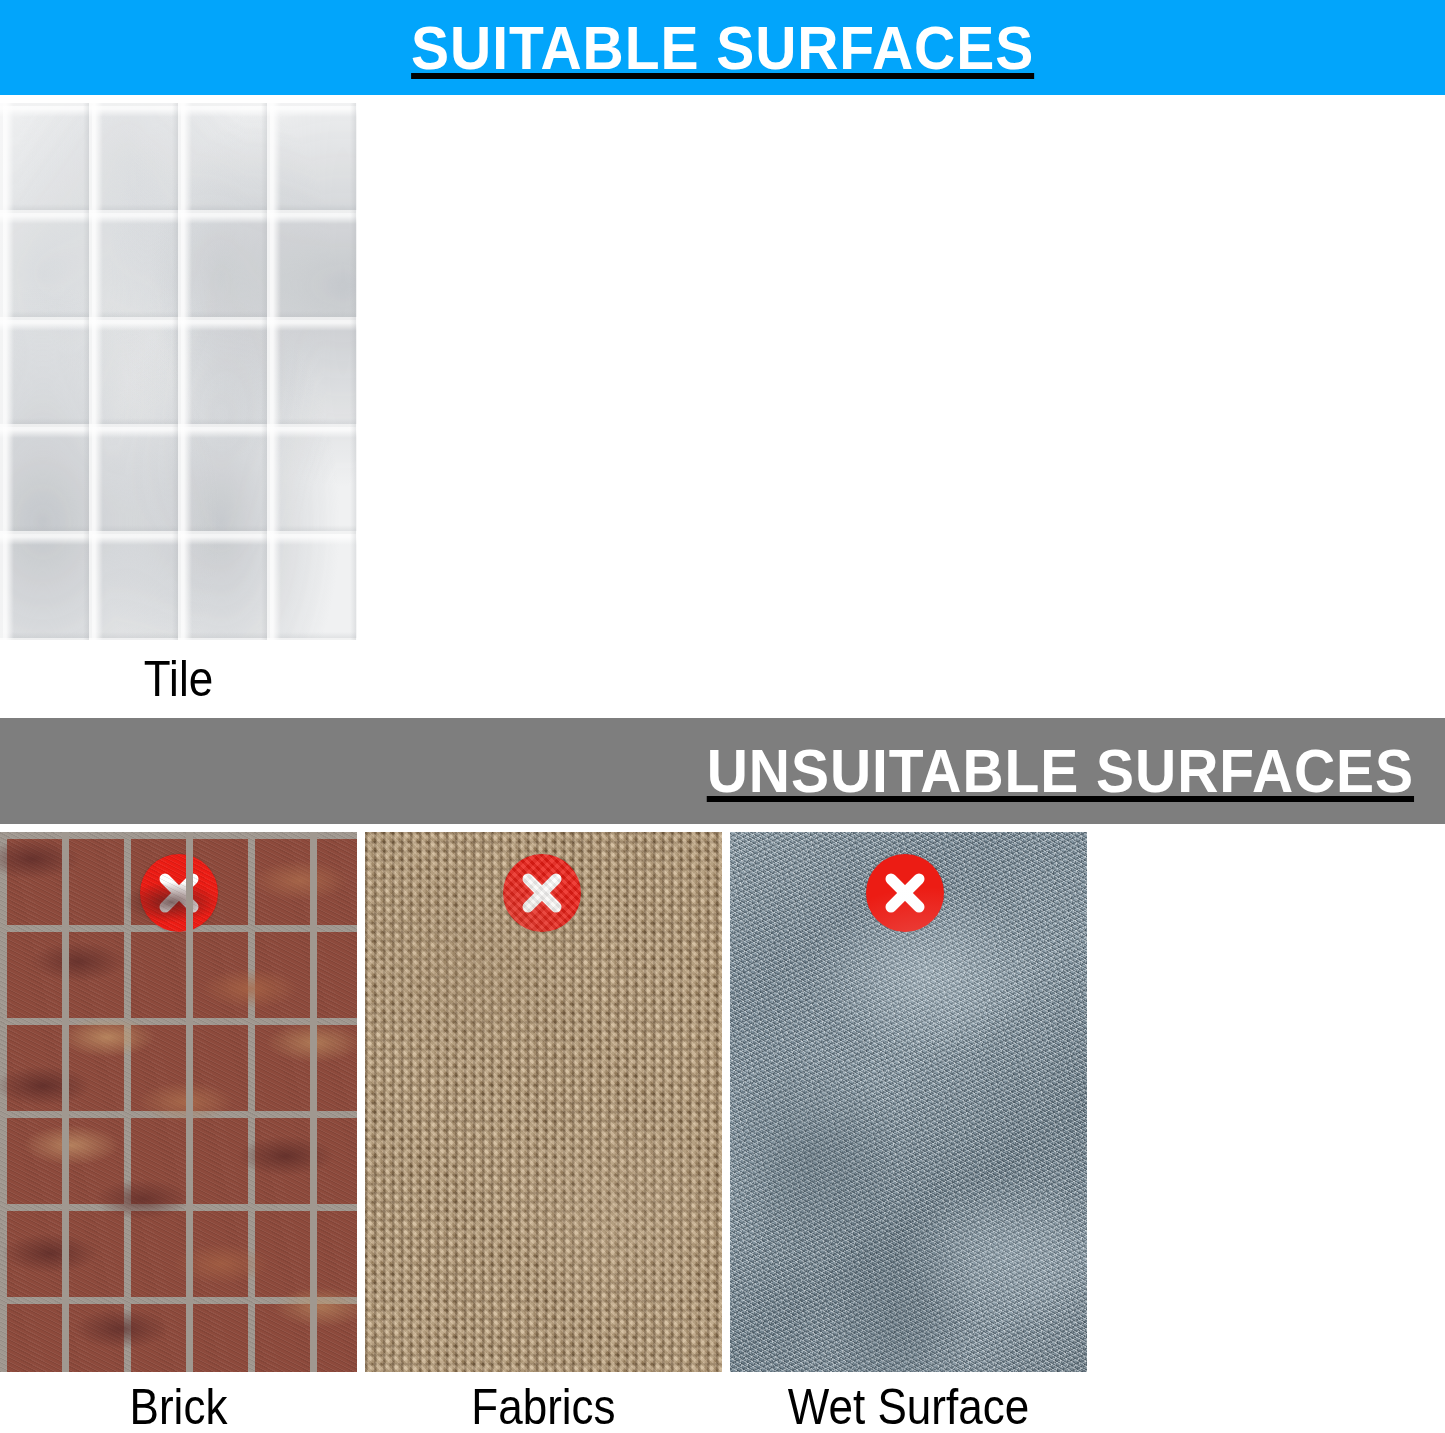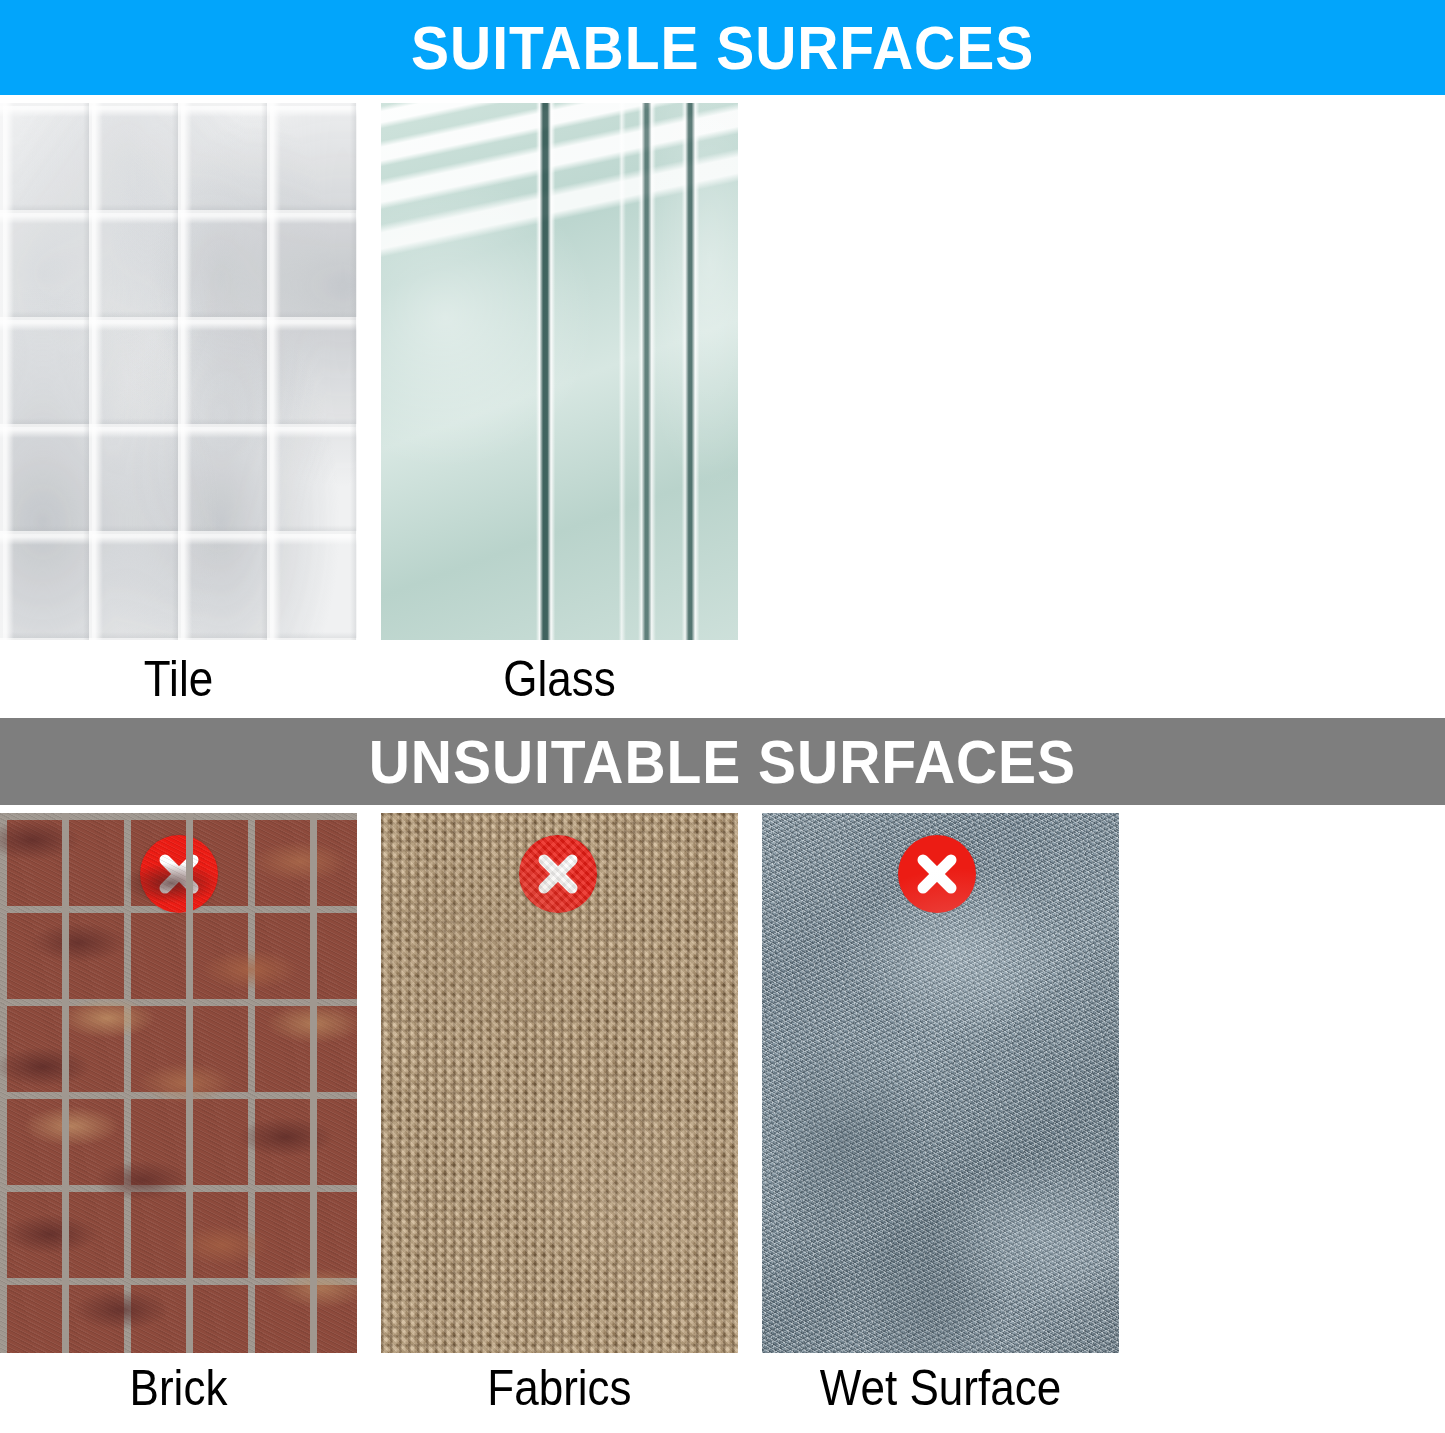--- a/index.html
+++ b/index.html
@@ -15,45 +15,47 @@
     position: relative;
   }
 
   
   .banner {
     width: 1445px;
     display: flex;
     align-items: center;
     justify-content: center;
     box-sizing: border-box;
+    text-decoration: underline;
   }
   .banner-suitable {
     height: 95px;
     background: #02a5fb;
   }
   .banner-unsuitable {
-    height: 87px;
+    height: 106px;
     background: #7e7e7e;
+    justify-content: flex-end;
   }
   .banner-title {
     color: #ffffff;
     font-family: "Liberation Sans Narrow", "Liberation Sans", sans-serif;
     font-weight: bold;
     font-size: 62px;
     letter-spacing: 1px;
     transform: scaleX(0.92);
     line-height: 1;
     white-space: nowrap;
   }
 
   
   .row {
     display: flex;
     width: 1232px;
-    gap: 24px;
+    gap: 8px;
     padding: 0;
     box-sizing: border-box;
   }
   .cell {
     width: 357px;
     position: relative;
     box-sizing: border-box;
   }
   .swatch {
     width: 100%;
@@ -392,24 +394,20 @@
 
 <div class="row row-suitable">
 
   <div class="cell">
     <div class="swatch tex-tile"></div>
     <div class="label">Tile</div>
   </div>
 
 
 
-  <div class="cell">
-    <div class="swatch tex-glass"></div>
-    <div class="label">Glass</div>
-  </div>
 
 </div>
 
 <div class="banner banner-unsuitable">
   <span class="banner-title">UNSUITABLE SURFACES</span>
 </div>
 
 <div class="gap-white"></div>
 
 <div class="row row-unsuitable">

